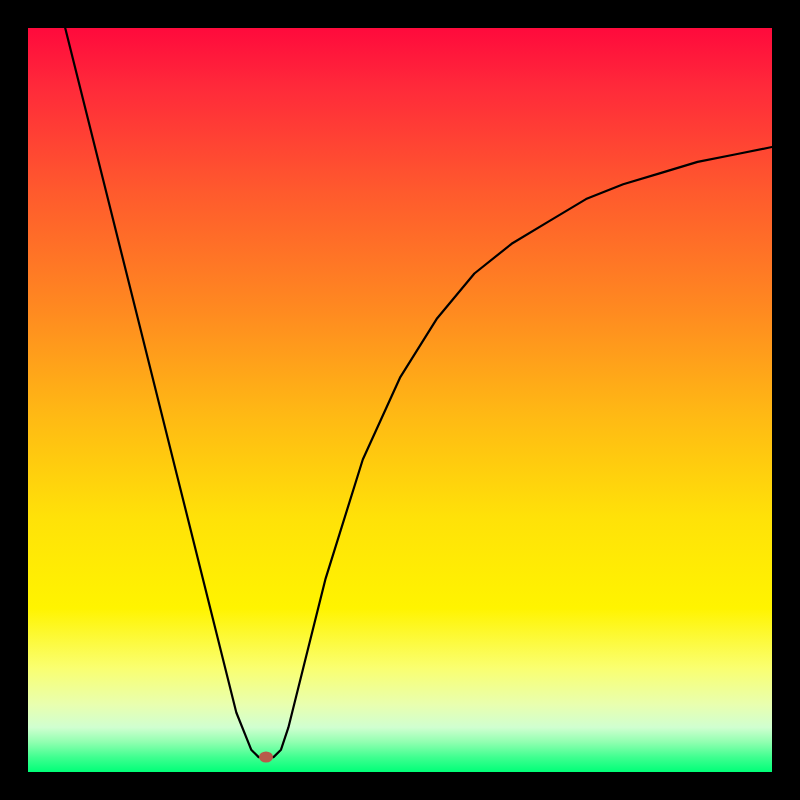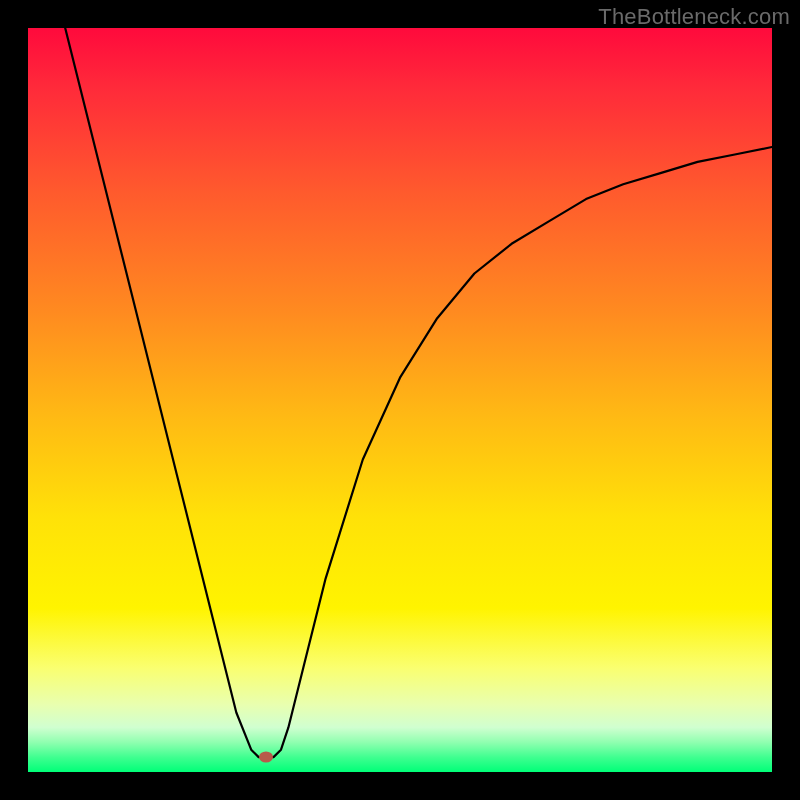--- a/index.html
+++ b/index.html
@@ -64,20 +64,19 @@
     height: 11px;
     background: #b85a4a;
     border-radius: 50%;
     transform: translate(-50%, -50%);
   }
 </style>
 </head>
 <body>
 
 <div class="frame">
-  <div class="watermark">TheBottleneck.com</div>
   <div class="plot">
     <svg class="curve" viewBox="0 0 744 744" preserveAspectRatio="none">
       <path id="curve-path" fill="none" stroke="#000" stroke-width="2.2" stroke-linejoin="round" stroke-linecap="round" d="M37.2 0.0 L74.4 148.8 L111.6 297.6 L148.8 446.4 L186.0 595.2 L208.3 684.5 L223.2 721.7 L230.6 729.1 L238.1 729.1 L245.5 729.1 L253.0 721.7 L260.4 699.4 L275.3 639.8 L297.6 550.6 L334.8 431.5 L372.0 349.7 L409.2 290.2 L446.4 245.5 L483.6 215.8 L520.8 193.4 L558.0 171.1 L595.2 156.2 L632.4 145.1 L669.6 133.9 L706.8 126.5 L744.0 119.0"></path>
     </svg>
     <div class="dot" id="marker-dot" style="left: 238.08px; top: 729.12px; background: rgb(184, 90, 74);"></div>
   </div>
 </div>
 
 </body></html>

